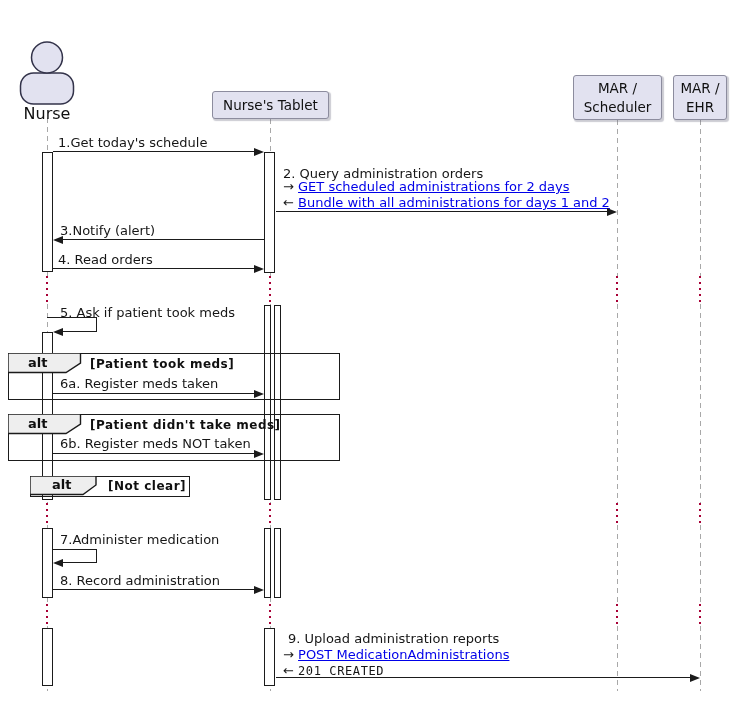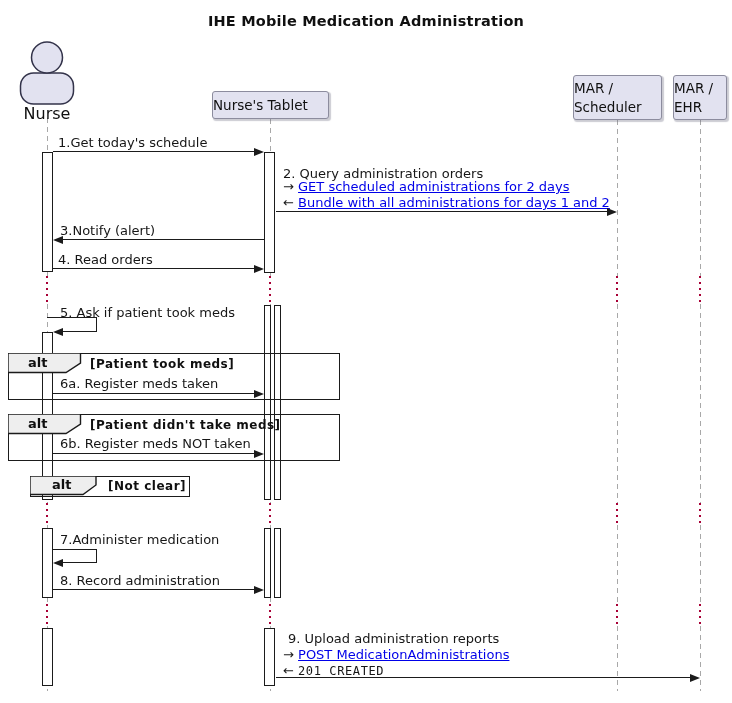--- a/index.html
+++ b/index.html
@@ -2,21 +2,21 @@
 <html><head>
 <meta charset="utf-8">
 <style>
   html,body{margin:0;padding:0;background:#ffffff;}
   #canvas{position:relative;width:732px;height:703px;background:#ffffff;
           font-family:"DejaVu Sans","Liberation Sans",sans-serif;overflow:hidden;}
   .title{position:absolute;top:13px;left:0;width:732px;text-align:center;
          font-weight:bold;font-size:14.5px;color:#101010;letter-spacing:.2px;z-index:5;}
   
   .pbox{position:absolute;background:#E2E2F0;border:1px solid #8C8C9E;border-radius:3px;
-        box-shadow:1.5px 1.5px 1px rgba(110,110,130,.35);color:#101010;text-align:left;
+        box-shadow:1.5px 1.5px 1px rgba(110,110,130,.35);color:#101010;text-align:center;
         font-size:13.5px;z-index:2;box-sizing:border-box;}
   .pbox .ln{line-height:19px;}
   
   .ldash{position:absolute;width:1px;z-index:1;
          background:repeating-linear-gradient(to bottom,#A8A8A8 0,#A8A8A8 5px,transparent 5px,transparent 9px);}
   .ldot{position:absolute;width:2px;z-index:1;
         background:repeating-linear-gradient(to bottom,#A80036 0,#A80036 2px,transparent 2px,transparent 6px);}
   
   .bar{position:absolute;width:11px;background:#ffffff;border:1.2px solid #1b1b1b;
        box-sizing:border-box;z-index:3;}
@@ -38,21 +38,20 @@
   .link{color:#0000E8;text-decoration:underline;cursor:pointer;}
   .mono{font-family:"DejaVu Sans Mono","Liberation Mono",monospace;font-size:12px;letter-spacing:.6px;}
   .nurse-label{position:absolute;left:17px;top:104px;width:60px;text-align:center;
                font-size:16px;color:#101010;z-index:2;}
 </style>
 </head>
 <body>
 
 <div id="canvas">
 
-  <div class="title">IHE Mobile Medication Administration</div>
 
   <div class="ldash" style="left:47px;top:118px;height:158px"></div>
   <div class="ldot" style="left:46px;top:276px;height:28px"></div>
   <div class="ldash" style="left:47px;top:304px;height:199px"></div>
   <div class="ldot" style="left:46px;top:503px;height:22px"></div>
   <div class="ldash" style="left:47px;top:525px;height:79px"></div>
   <div class="ldot" style="left:46px;top:604px;height:22px"></div>
   <div class="ldash" style="left:47px;top:626px;height:65px"></div>
 
   <div class="ldash" style="left:270px;top:119px;height:157px"></div>

